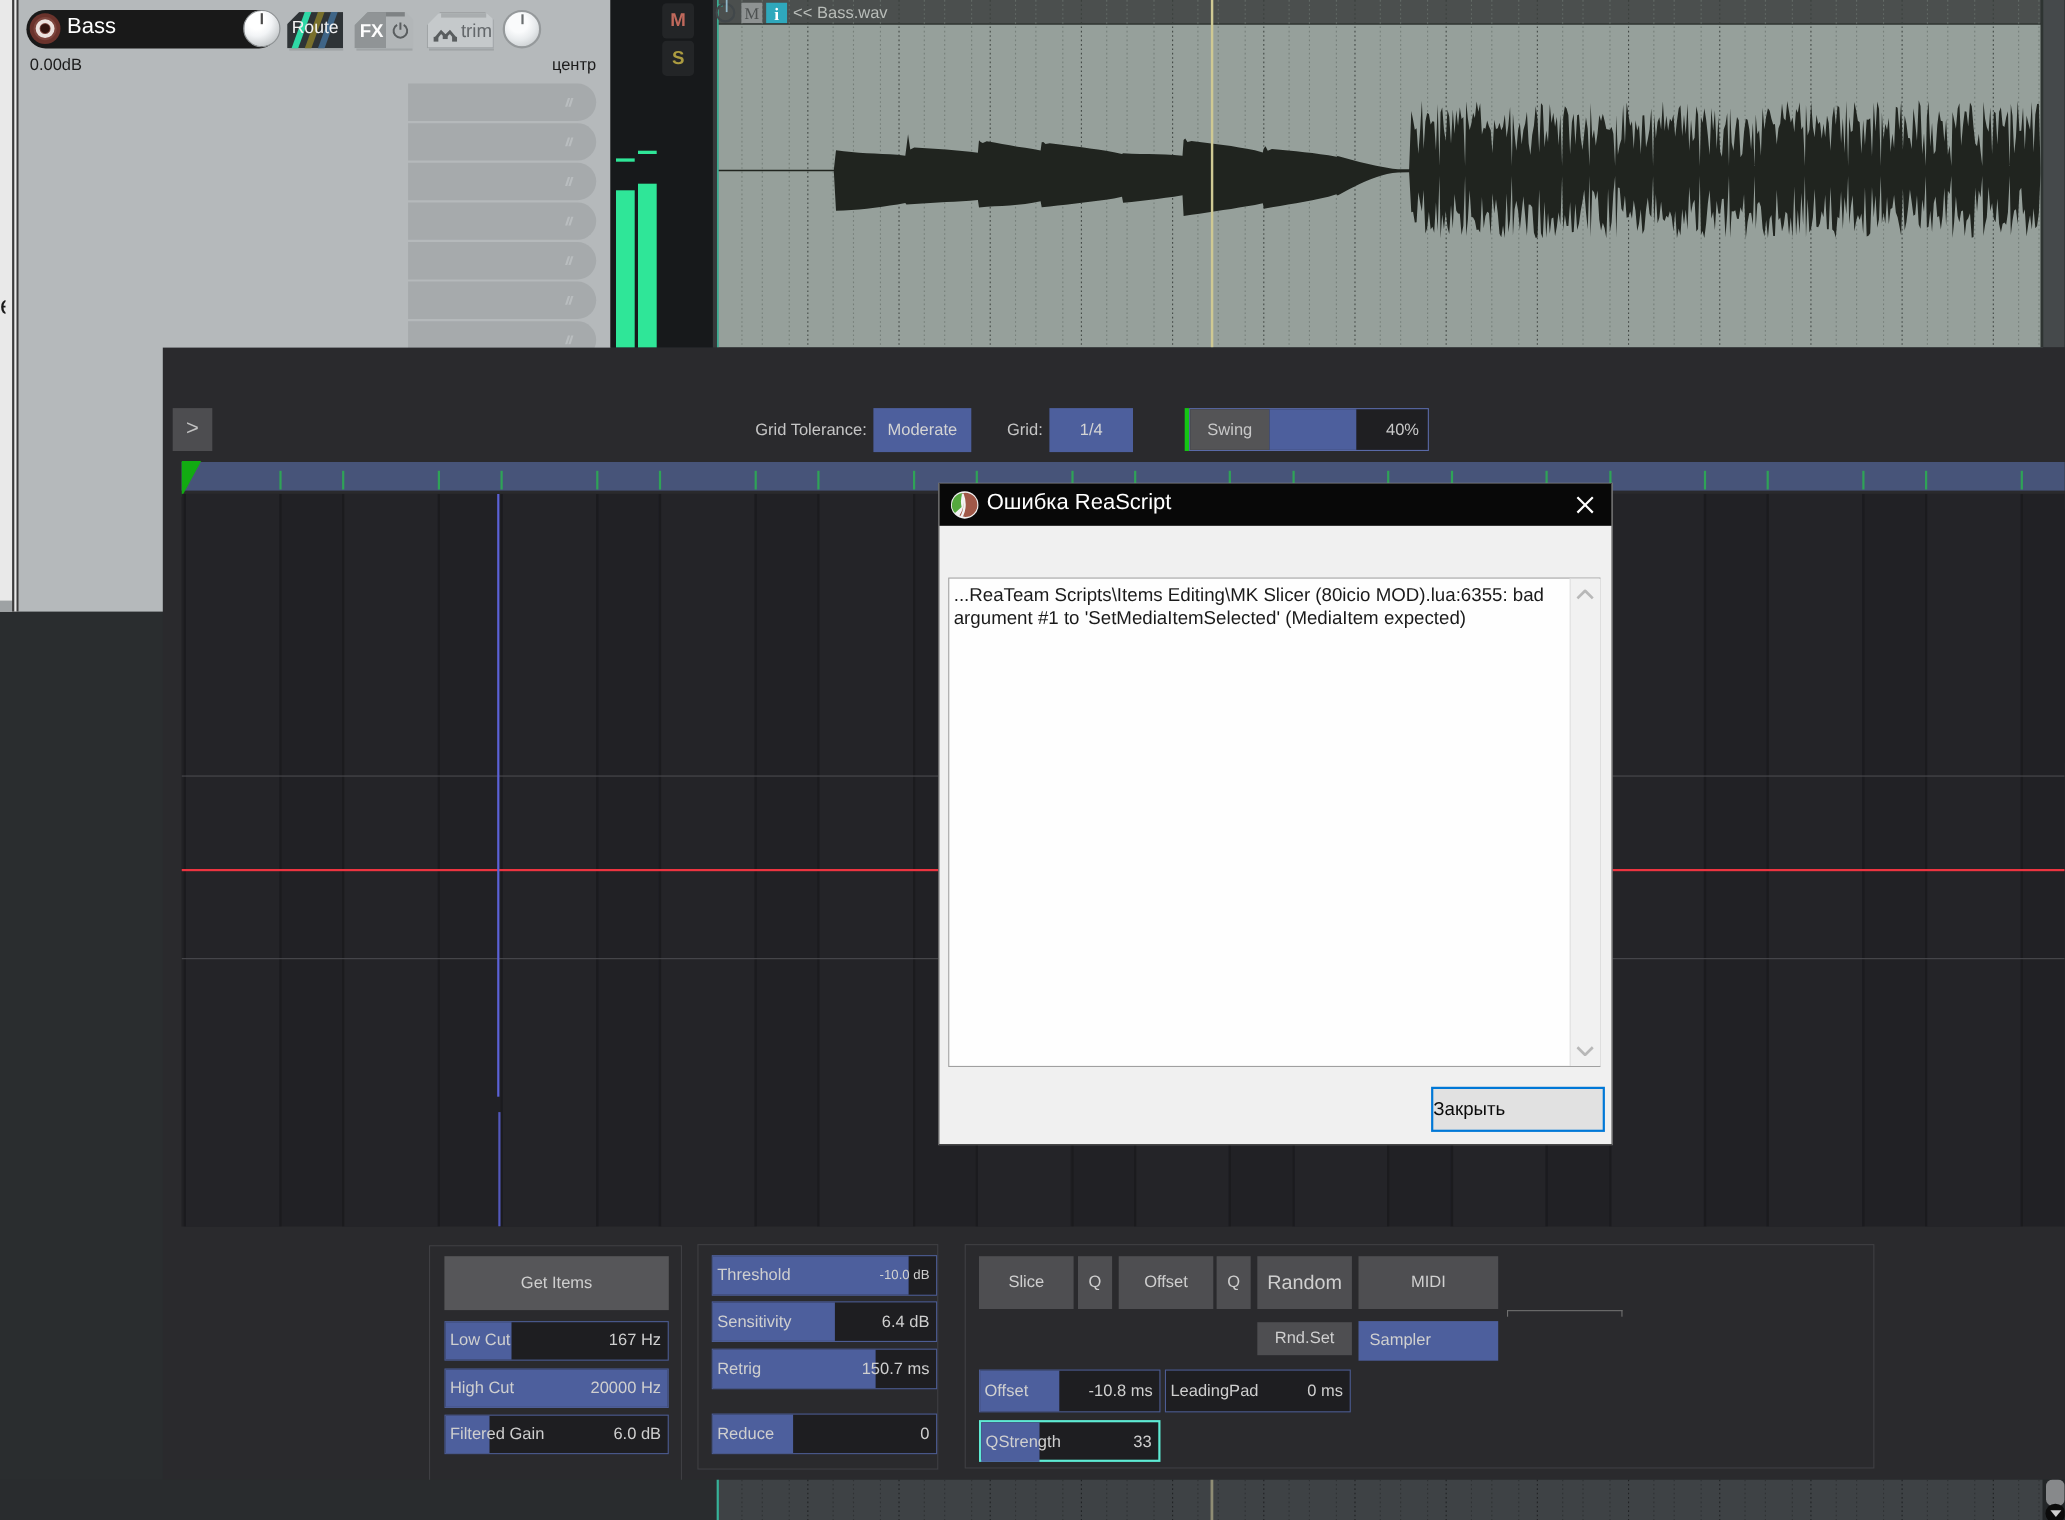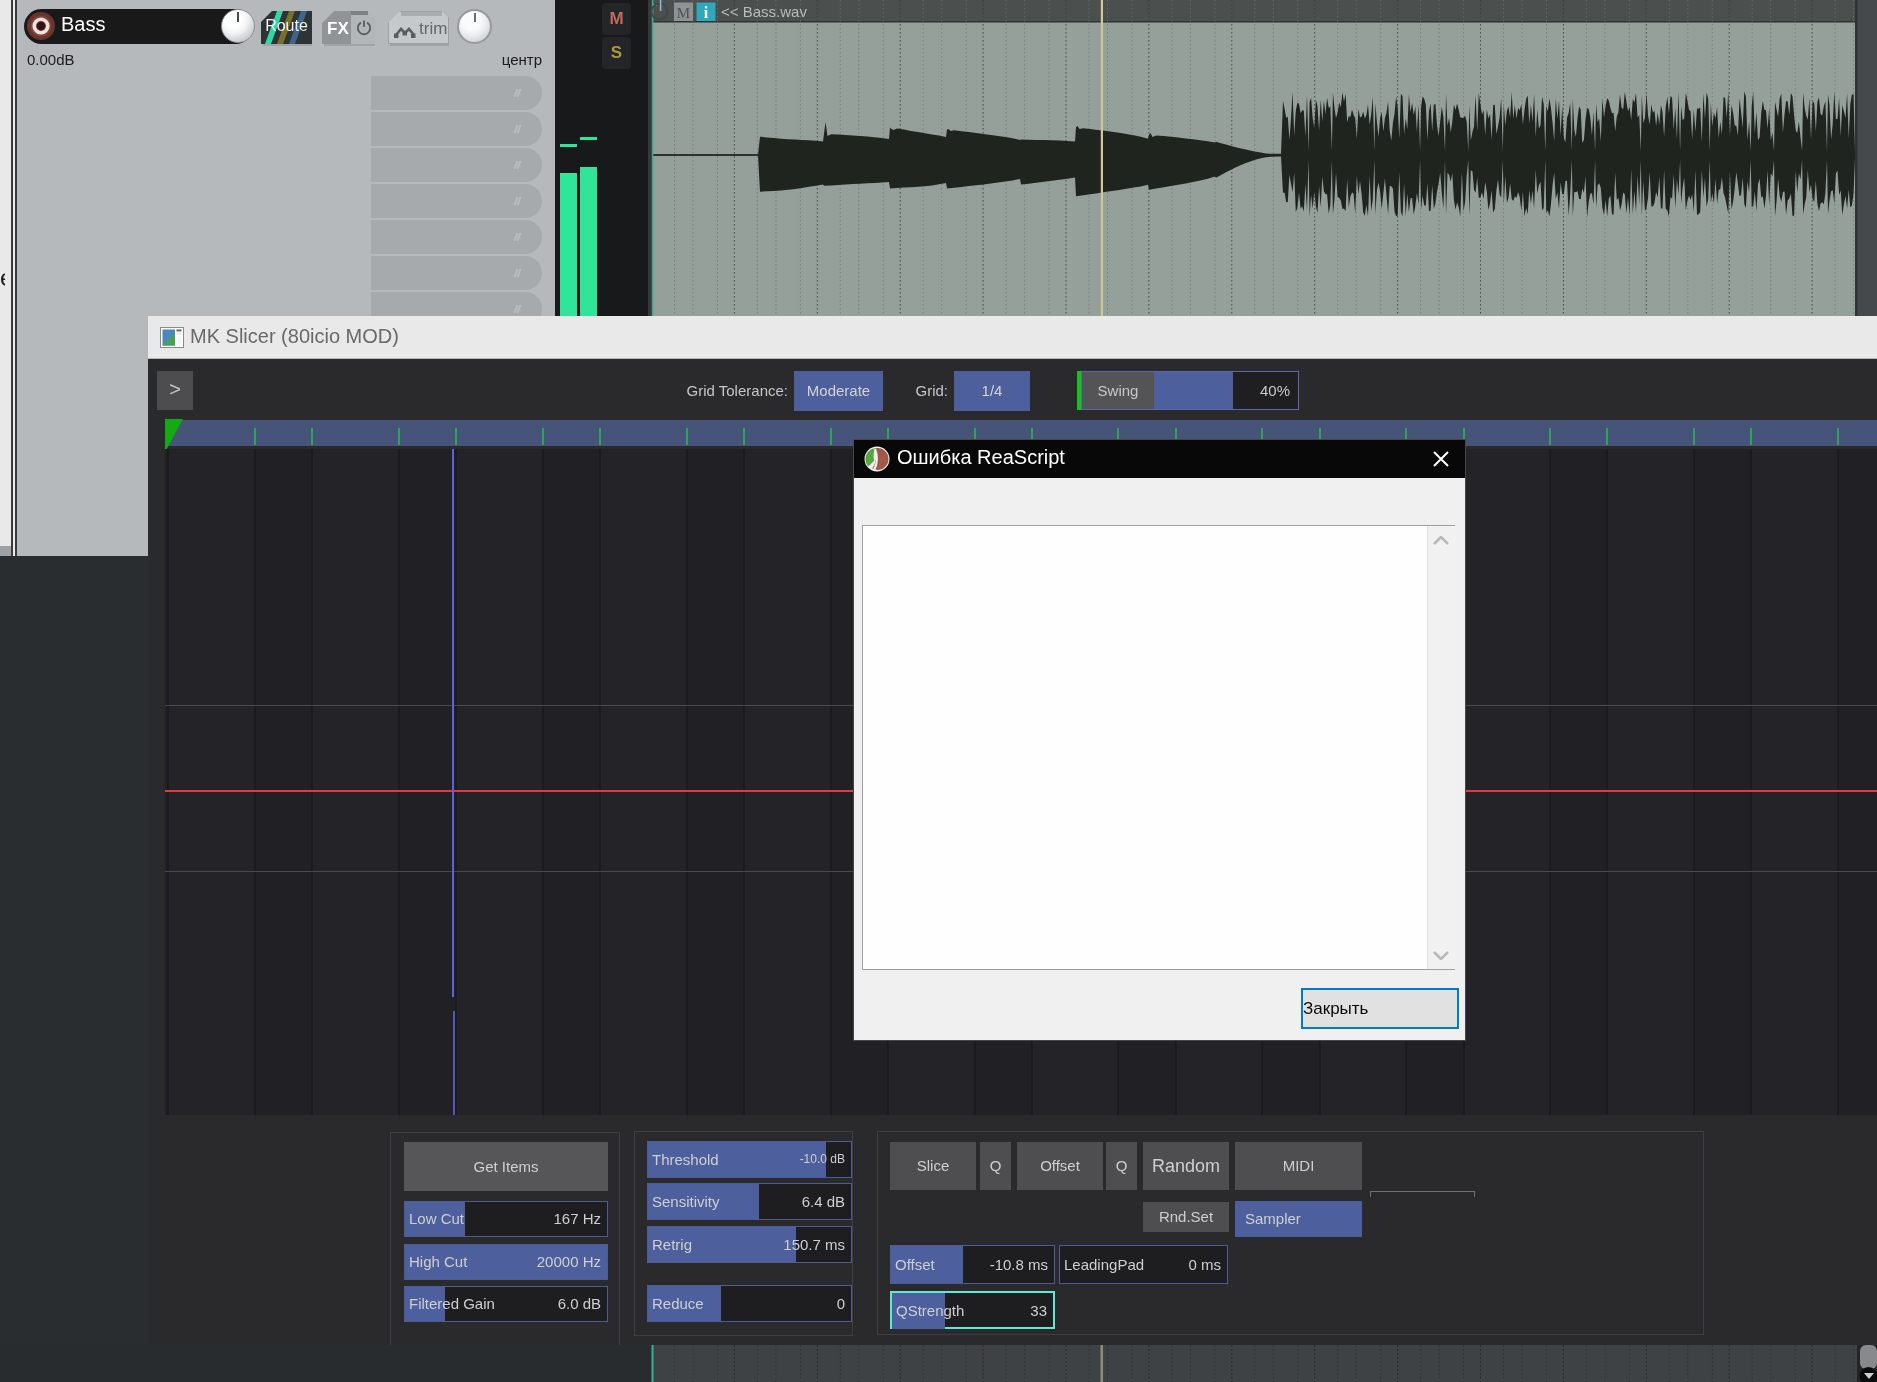--- a/index.html
+++ b/index.html
@@ -170,31 +170,20 @@
   <rect x="659.8" y="0" width="1.6" height="11" fill="#8fb6c9"></rect>
   <rect x="674" y="2.5" width="19" height="18.5" fill="#8e9292"></rect>
   <text x="683.5" y="17.5" font-size="15" fill="#4d5151" text-anchor="middle" font-family="Liberation Serif">M</text>
   <rect x="696.5" y="2.5" width="19" height="18.5" fill="#2fa8bc"></rect>
   <text x="706" y="18" font-size="16" font-weight="bold" fill="#fff" text-anchor="middle" font-family="Liberation Serif">i</text>
   <text x="721" y="16.5" font-size="15" fill="#b9bdb9">&lt;&lt; Bass.wav</text>
 </svg>
 
 <div class="abs" style="left:148px;top:316px;width:1729px;height:1029px;background:#2a2a2d">
 
-  <div class="abs" style="left:0;top:0;width:100%;height:43px;background:#e9e9e9;border-bottom:1px solid #b5b5b5">
-    <svg class="abs" style="left:12px;top:11px" width="24" height="21" viewBox="0 0 24 21">
-      <rect x="0.5" y="0.5" width="23" height="20" fill="#fdfdfd" stroke="#8a8a8a"></rect>
-      <rect x="2.5" y="2.5" width="12.5" height="16" fill="#4a86c0"></rect>
-      <polygon points="2.5,18.5 15,18.5 15,6 " fill="#4aa050"></polygon>
-      <rect x="16.5" y="2.5" width="5" height="5.5" fill="#ececec"></rect>
-      <rect x="16.5" y="2.5" width="5" height="1.8" fill="#606060"></rect>
-      <rect x="16.5" y="9.5" width="5" height="9" fill="#f6f6f6"></rect>
-    </svg>
-    <div class="abs" style="left:42px;top:9px;color:#696969;font-size:20px">MK Slicer (80icio MOD)</div>
-  </div>
 
   <div class="abs" style="left:9px;top:55px;width:36px;height:39px;background:#4d4d50;color:#c2c2c2;font-size:20px;text-align:center;line-height:37px">&gt;</div>
   <div class="abs" style="left:460px;top:66px;width:180px;text-align:right;color:#c6c6c6;font-size:15px">Grid Tolerance:</div>
   <div class="abs" style="left:646px;top:55px;width:89px;height:40px;background:#4d5f9d;color:#d4d4d4;font-size:15px;text-align:center;line-height:40px">Moderate</div>
   <div class="abs" style="left:715px;top:66px;width:85px;text-align:right;color:#c6c6c6;font-size:15px">Grid:</div>
   <div class="abs" style="left:806px;top:55px;width:76px;height:40px;background:#4d5f9d;color:#d4d4d4;font-size:15px;text-align:center;line-height:40px">1/4</div>
   <div class="abs" style="left:929px;top:55px;width:4px;height:39px;background:#14c414"></div>
   <div class="abs" style="left:933px;top:55px;width:218px;height:39px;border:1px solid #5a6aa8;background:#1f1f22">
     <div class="abs" style="left:0;top:0;width:72px;height:37px;background:#545456;color:#c8c8c8;font-size:15px;text-align:center;line-height:37px">Swing</div>
     <div class="abs" style="left:72px;top:0;width:79px;height:37px;background:#4d5f9d"></div>
@@ -419,20 +408,21 @@
       <path d="M11 2.2 A11 11 0 0 0 4.2 20.4 L10.2 14.8 Q8.6 9 11 2.2 Z" fill="#55a83e"></path>
       <path d="M13.5 2 A11 11 0 0 1 13.5 24 L8.2 22.6 Q14.5 13 10.8 2.3 Z" fill="#a05848"></path>
       <path d="M9.2 23.3 Q13.8 14 10.2 3.6 L12 2.6 Q16.2 13.5 11.4 23.8 Z" fill="#f2f2f2"></path>
     </svg>
     <div class="abs" style="left:43px;top:6px;color:#fff;font-size:20px">Ошибка ReaScript</div>
     <svg class="abs" style="left:578px;top:10px" width="18" height="18" viewBox="0 0 18 18">
       <path d="M2 2 L16 16 M16 2 L2 16" stroke="#fff" stroke-width="2"></path>
     </svg>
   </div>
   <div class="abs" style="left:8px;top:85px;width:593px;height:445px;background:#fefefe;border:1px solid #a0a0a0">
+    <div class="abs" style="left:4px;top:4px;width:555px;color:#1a1a1a;font-size:17px;line-height:21px">...ReaTeam Scripts\Items Editing\MK Slicer (80icio MOD).lua:6355: bad argument #1 to 'SetMediaItemSelected' (MediaItem expected)</div>
     <div class="abs" style="left:564px;top:0;width:28px;height:443px;background:#f1f1f1;border-left:1px solid #e0e0e0"></div>
     <svg class="abs" style="left:570px;top:10px" width="16" height="10" viewBox="0 0 16 10">
         <path d="M1 8 L8 1 L15 8" fill="none" stroke="#b8b8b8" stroke-width="2.5"></path>
       </svg>
     <svg class="abs" style="left:570px;top:424px" width="16" height="10" viewBox="0 0 16 10">
         <path d="M1 2 L8 9 L15 2" fill="none" stroke="#b8b8b8" stroke-width="2.5"></path>
       </svg>
   </div>
   <div class="abs" style="left:447px;top:548px;width:158px;height:41px;background:#e1e1e1;border:2px solid #0078d7;color:#0a0a0a;font-size:17px;text-align:left;line-height:37px">Закрыть</div>
 </div>

